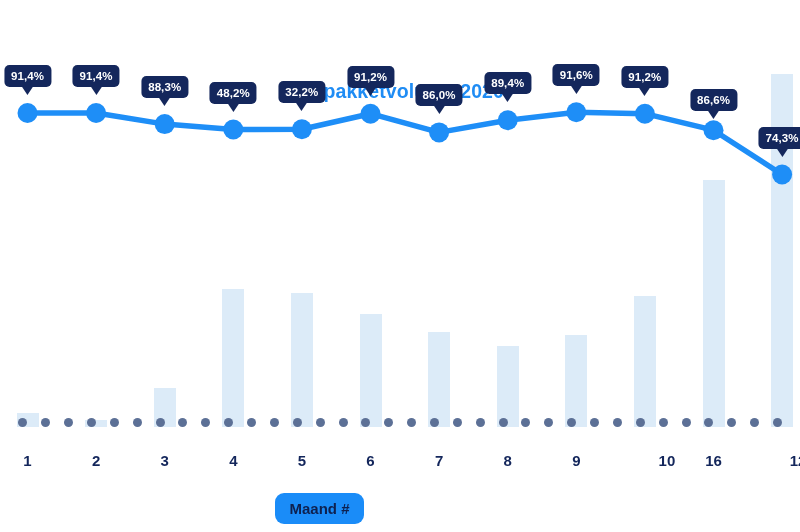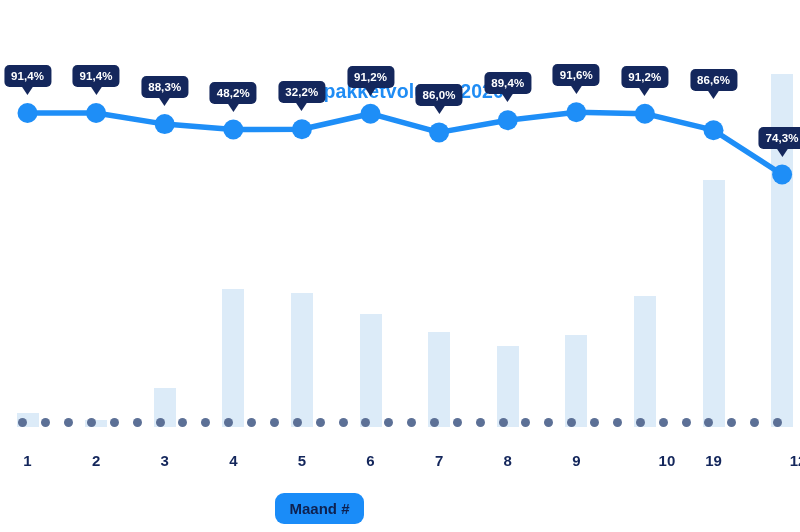--- a/index.html
+++ b/index.html
@@ -207,37 +207,37 @@
         <div class="callout" style="left: 27.5px; top: 64.96px;">91,4%</div>
         <div class="callout" style="left: 96.1px; top: 64.96px;">91,4%</div>
         <div class="callout" style="left: 164.7px; top: 76.12px;">88,3%</div>
         <div class="callout" style="left: 233.3px; top: 81.52px;">48,2%</div>
         <div class="callout" style="left: 301.9px; top: 81.16px;">32,2%</div>
         <div class="callout" style="left: 370.5px; top: 65.68px;">91,2%</div>
         <div class="callout" style="left: 439.1px; top: 84.4px;">86,0%</div>
         <div class="callout" style="left: 507.7px; top: 72.16px;">89,4%</div>
         <div class="callout" style="left: 576.3px; top: 64.24px;">91,6%</div>
         <div class="callout" style="left: 644.9px; top: 65.68px;">91,2%</div>
-        <div class="callout" style="left: 713.5px; top: 69px;">86,6%</div>
+        <div class="callout" style="left: 713.5px; top: 89px;">86,6%</div>
         <div class="callout" style="left: 782.1px; top: 126.52px;">74,3%</div>
       </div>
   </div>
 
   <div id="xticks">
       <div class="xtick" style="left: 27.5px;">1</div>
       <div class="xtick" style="left: 96.1px;">2</div>
       <div class="xtick" style="left: 164.7px;">3</div>
       <div class="xtick" style="left: 233.3px;">4</div>
       <div class="xtick" style="left: 301.9px;">5</div>
       <div class="xtick" style="left: 370.5px;">6</div>
       <div class="xtick" style="left: 439.1px;">7</div>
       <div class="xtick" style="left: 507.7px;">8</div>
       <div class="xtick" style="left: 576.3px;">9</div>
       <div class="xtick" style="left: 644.9px; margin-left: 22px;">10</div>
-      <div class="xtick" style="left: 713.5px;">19</div>
+      <div class="xtick" style="left: 713.5px;">16</div>
       <div class="xtick" style="left: 782.1px; margin-left: 16px;">12</div>
     </div>
 
   <div class="axis-title-wrap">
     <span class="axis-title">Maand #</span>
   </div>
 
 </div>
 
 </body></html>

